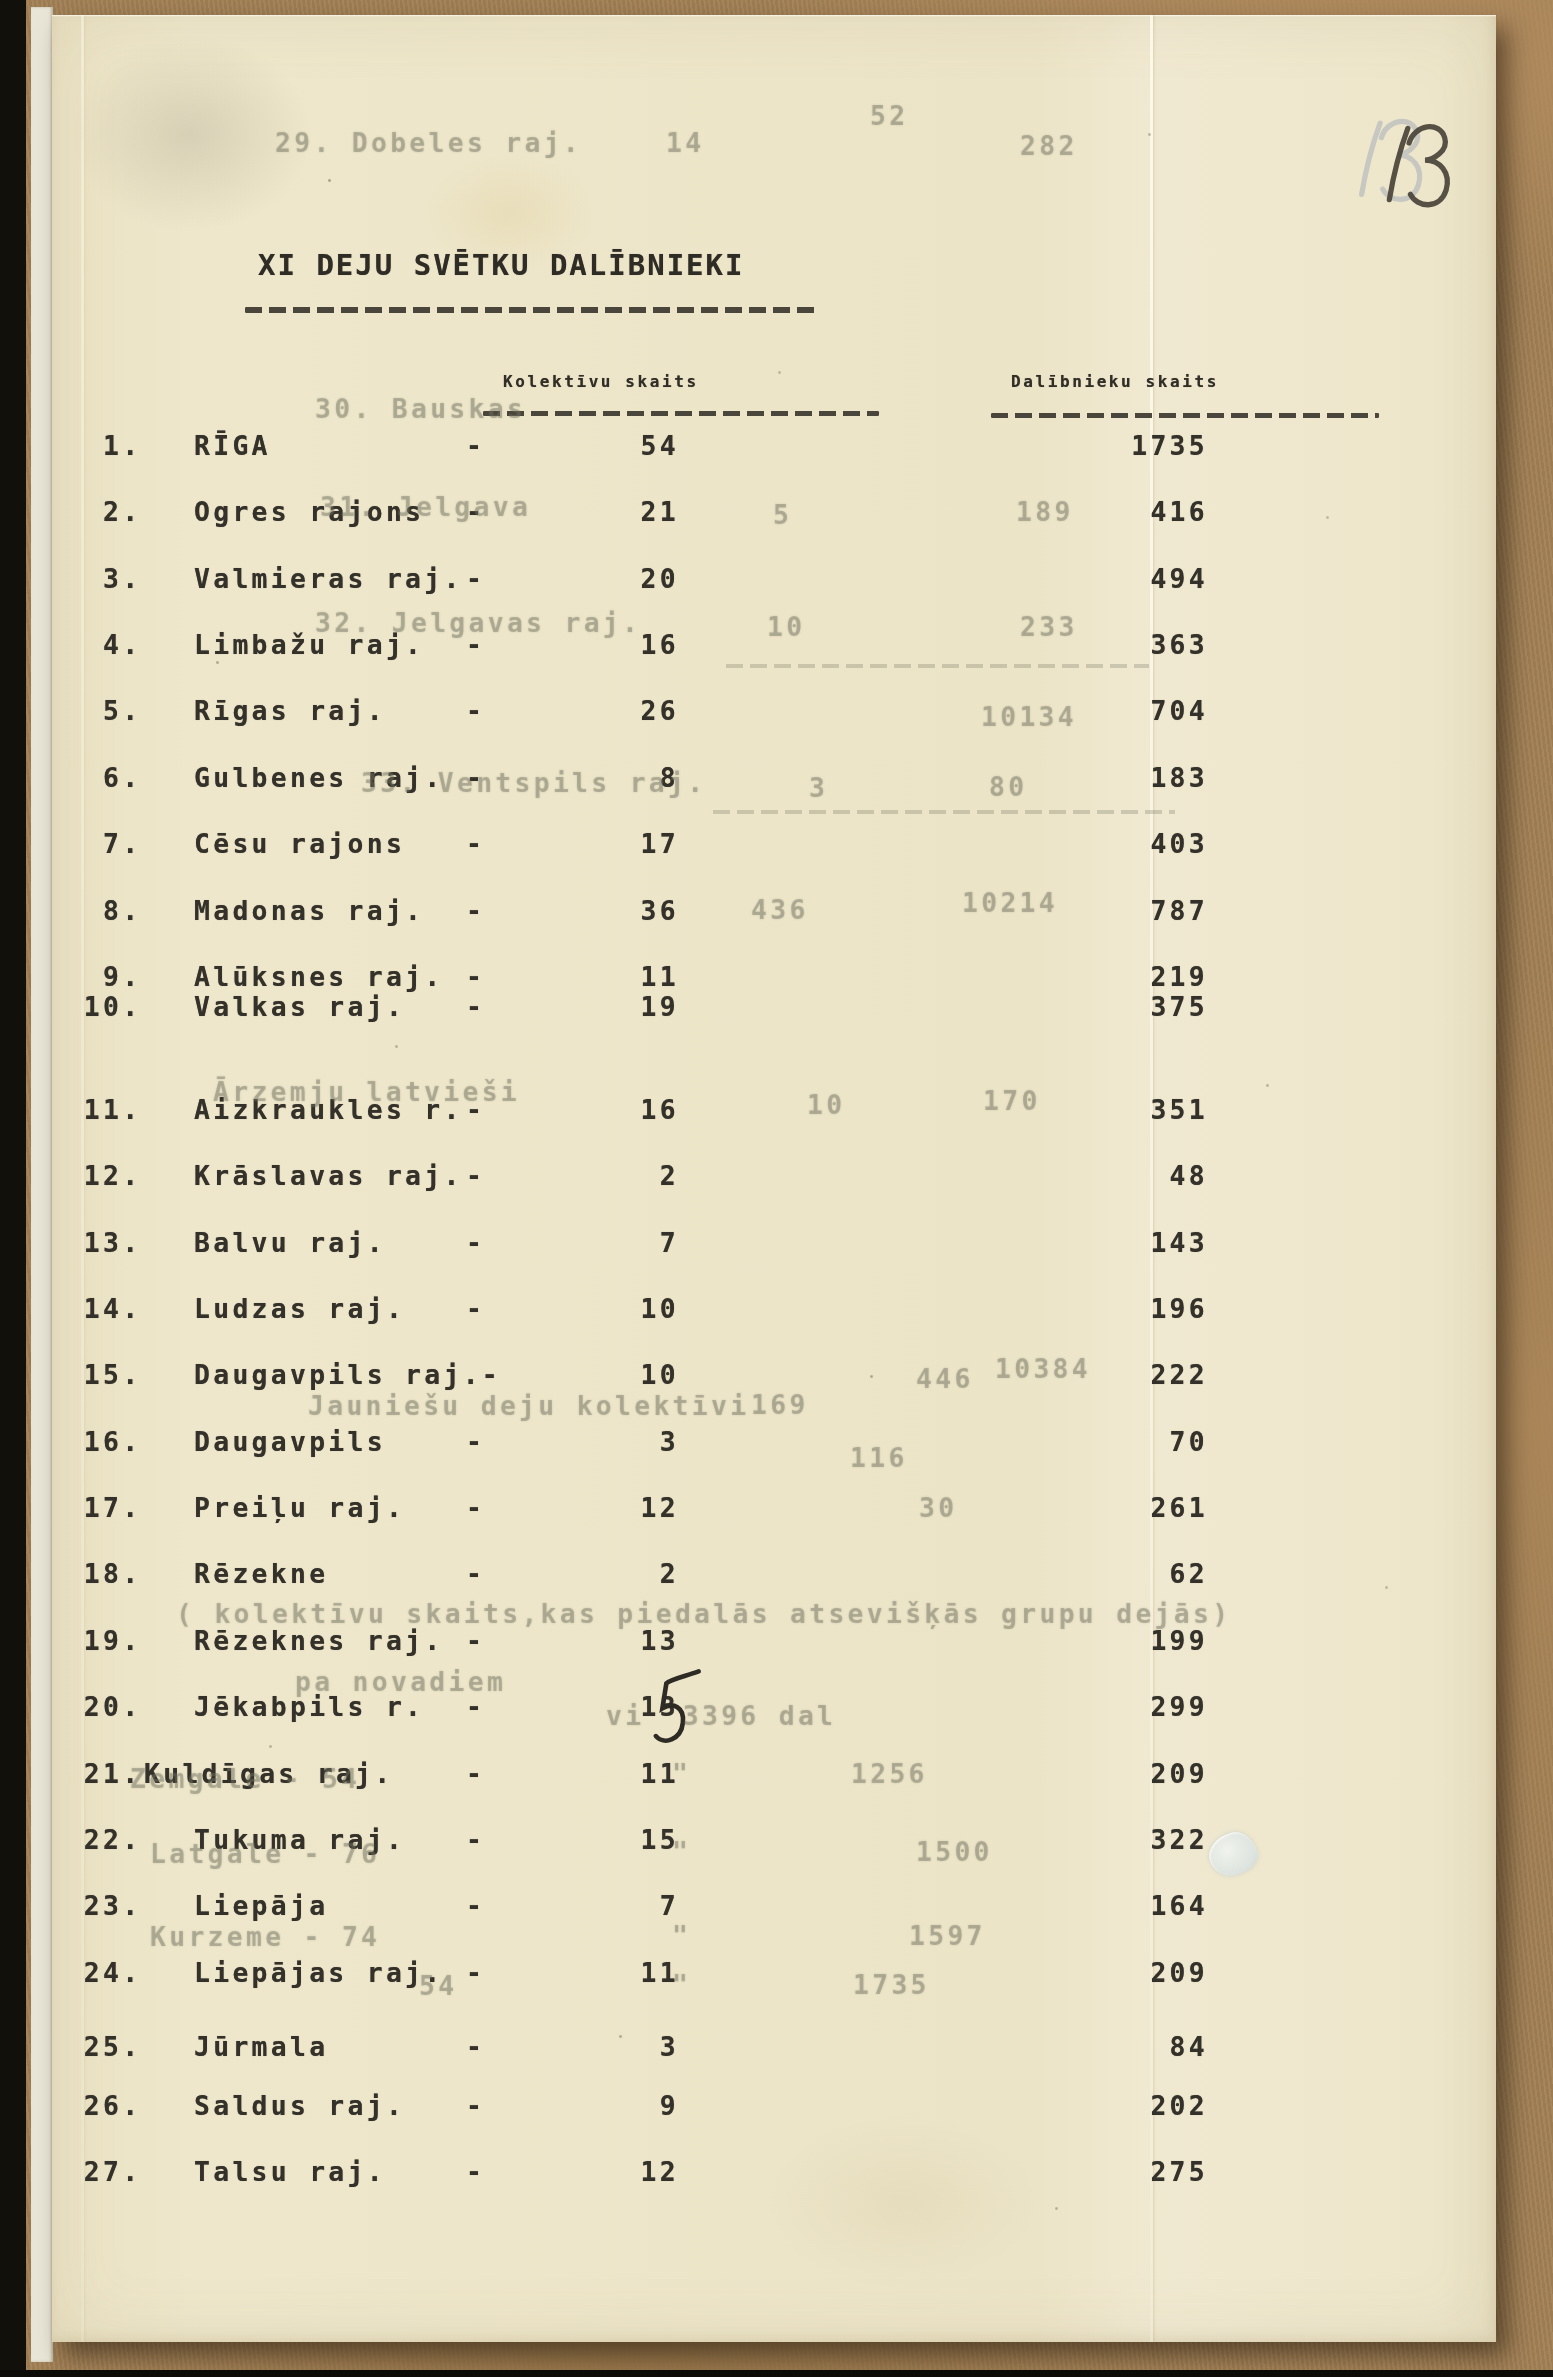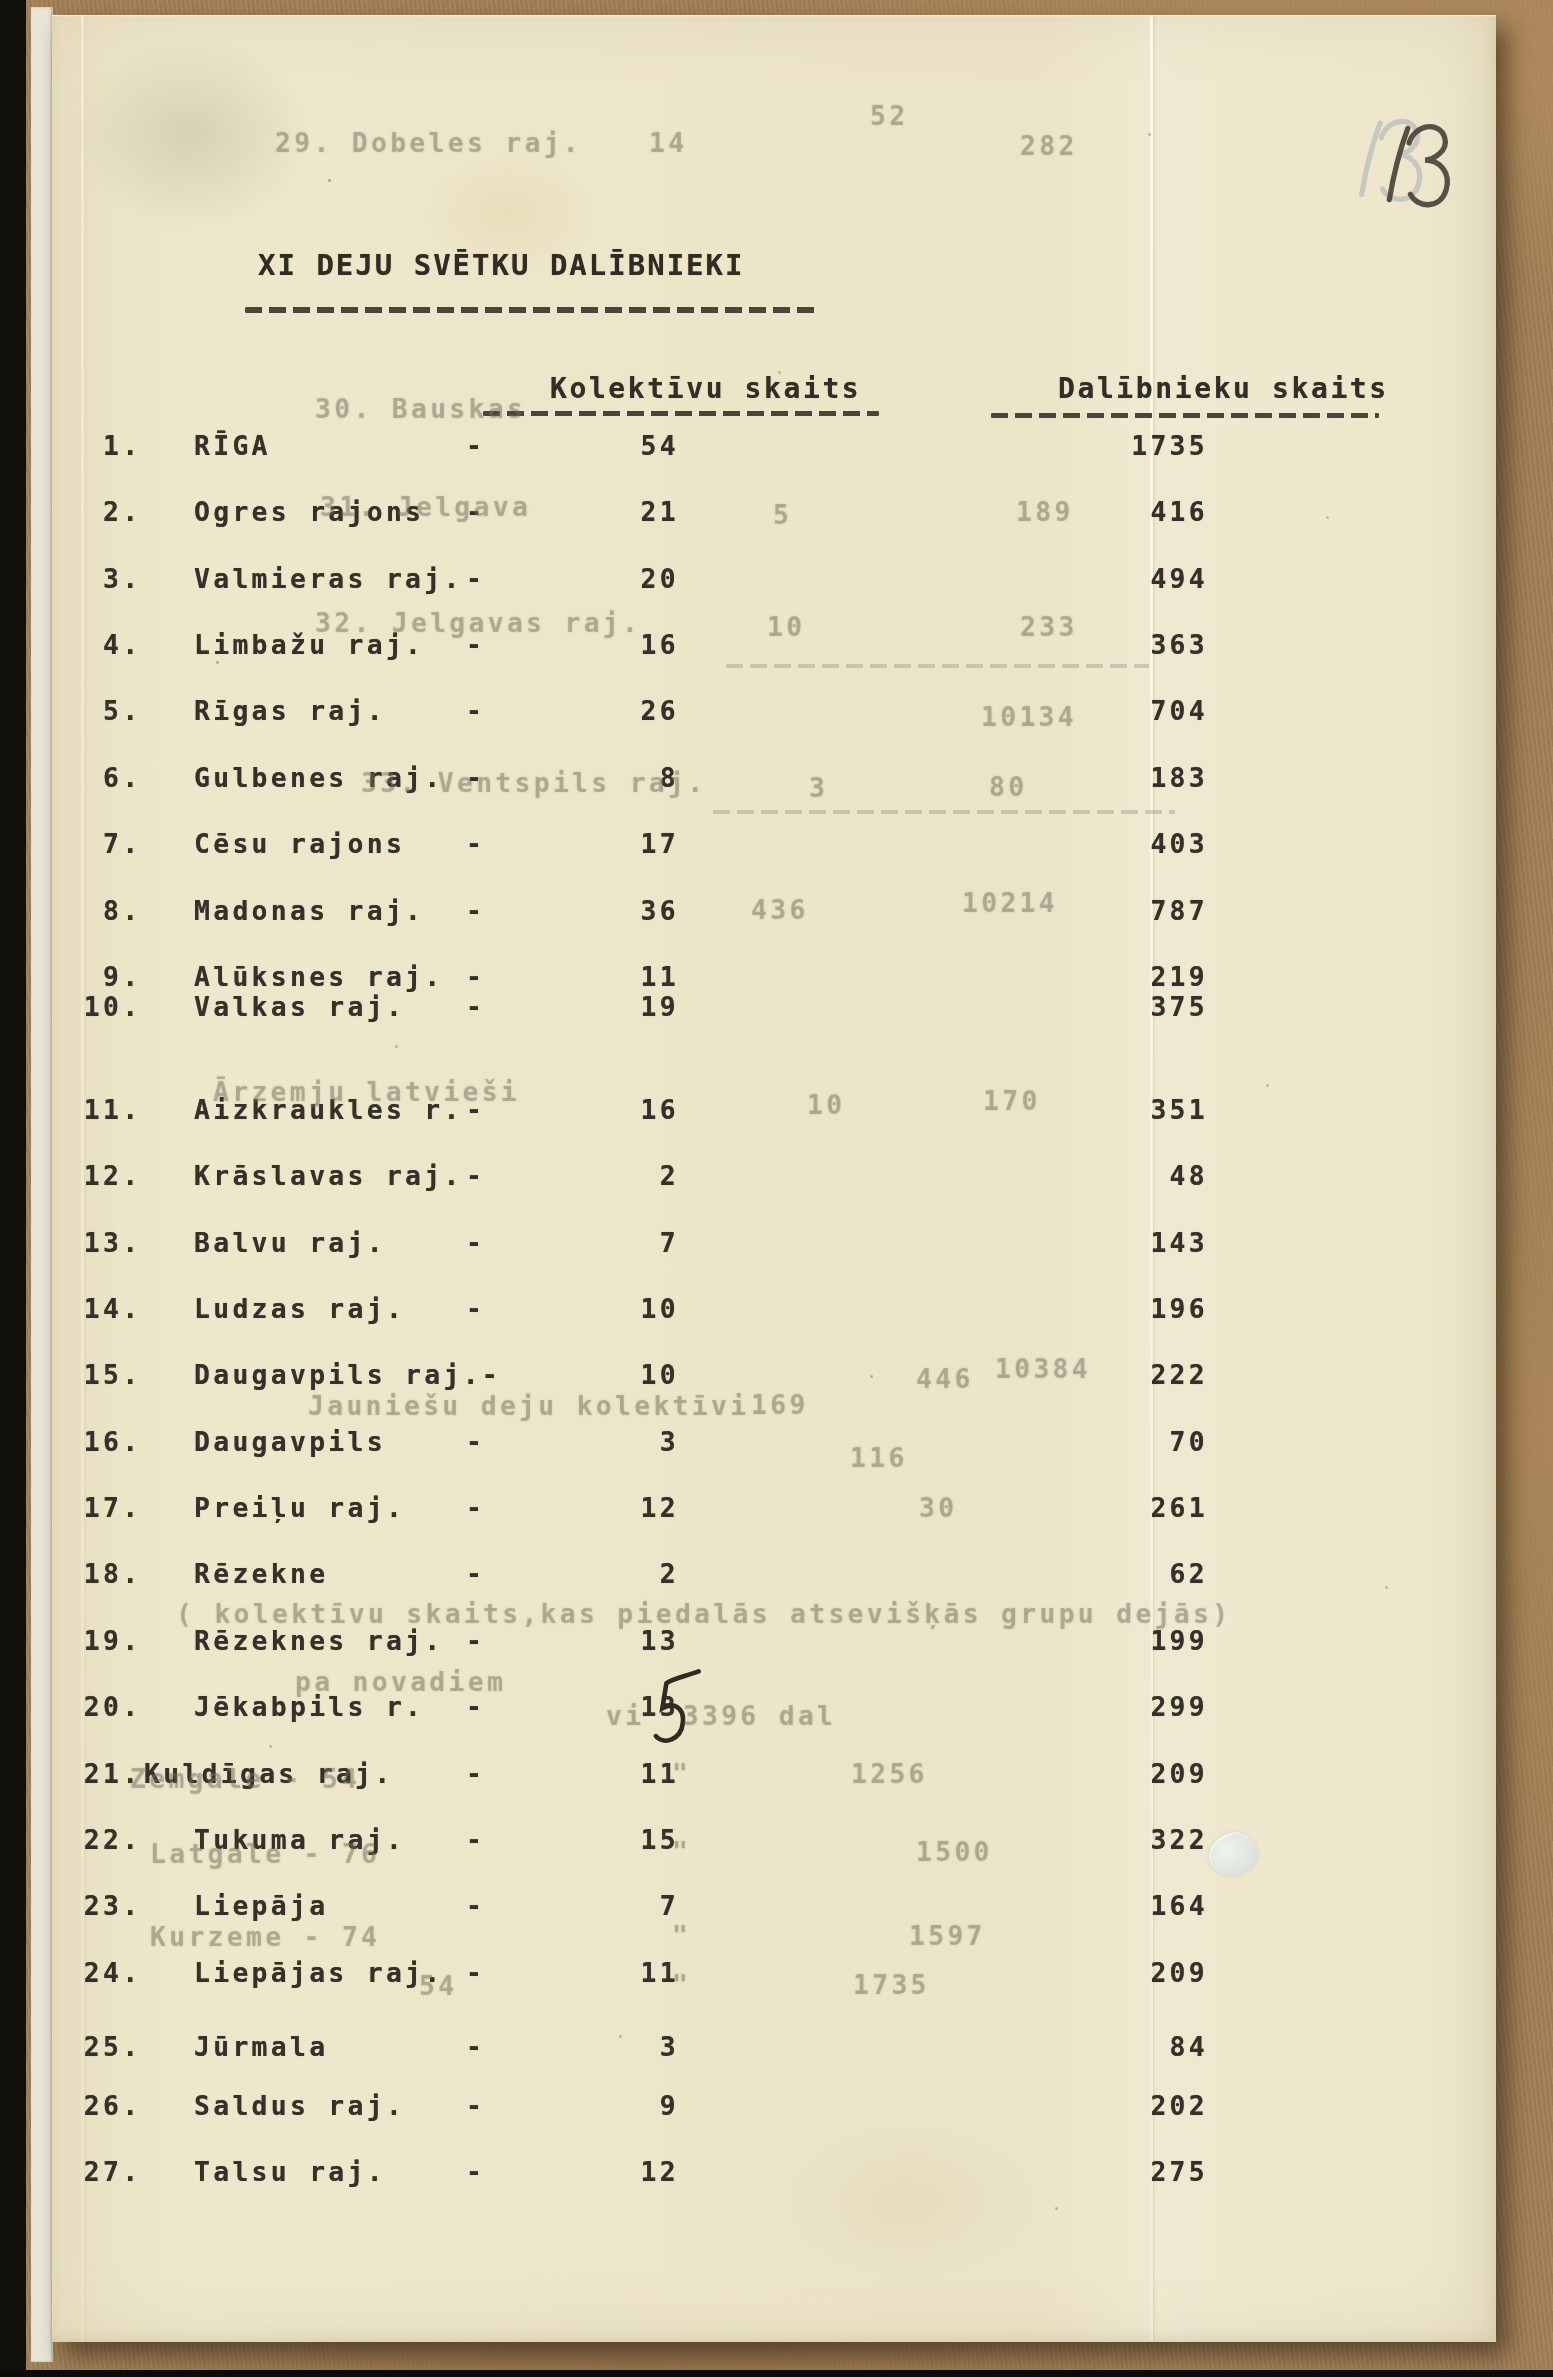--- a/index.html
+++ b/index.html
@@ -37,21 +37,21 @@
      box-shadow:277px 165px 0 0.7px rgba(70,58,34,.45), 1097px 119px 0 0.7px rgba(70,58,34,.35),
        165px 647px 0 0.7px rgba(70,58,34,.4), 1275px 502px 0 0.7px rgba(70,58,34,.3),
        344px 1031px 0 0.7px rgba(70,58,34,.35), 819px 1361px 0 0.7px rgba(70,58,34,.4),
        218px 1731px 0 0.7px rgba(70,58,34,.35), 1334px 1572px 0 0.7px rgba(70,58,34,.3),
        568px 2021px 0 0.7px rgba(70,58,34,.4), 1004px 2193px 0 0.7px rgba(70,58,34,.35),
        727px 357px 0 0.7px rgba(70,58,34,.3), 1215px 1070px 0 0.7px rgba(70,58,34,.35);}
   
   .typed{position:absolute;font-weight:bold;color:#34312a;font-size:26.4px;letter-spacing:3.3px;
      white-space:pre;text-shadow:0 0 0.7px rgba(52,49,42,.6);}
   .page-title{left:206px;top:233px;font-size:29px;letter-spacing:2px;color:#2f2c25;}
-  .hdr{font-size:28px;letter-spacing:2.6px;color:#312e27;margin-left:47px;}
+  .hdr{font-size:16px;letter-spacing:2.6px;color:#312e27;}
   .hdr.k{left:451px;top:357px;} .hdr.d{left:959px;top:357px;}
   .dashline{position:absolute;height:5.3px;border-radius:1.3px;opacity:.9;
      background:repeating-linear-gradient(90deg,#38342c 0 17px,transparent 17px 24px);}
   .dashline.title{left:193px;top:292px;width:572px;height:6px;}
   .dashline.k{left:431px;top:396px;width:396px;}
   .dashline.d{left:939px;top:398px;width:388px;}
   
   .row{position:absolute;left:0;width:1444px;height:66px;}
   .row .num{position:absolute;left:26.4px;width:63px;text-align:right;}
   .row .name{position:absolute;left:142px;}
@@ -301,21 +301,21 @@
           <span class="typed num">27.</span>
           <span class="typed name">Talsu raj.</span>
           <span class="typed dash">-</span>
           <span class="typed kol">12</span>
           <span class="typed dal">275</span>
         </div>
       </div>
     <div id="ghost-host">
         <span class="ghost" style="left: 818px; top: 85px;">52</span>
         <span class="ghost" style="left: 223px; top: 112px;">29. Dobeles raj.</span>
-        <span class="ghost" style="left: 597px; top: 112px; text-align: right;">14</span>
+        <span class="ghost" style="left: 614px; top: 112px; text-align: right;">14</span>
         <span class="ghost" style="left: 968px; top: 115px;">282</span>
         <span class="ghost" style="left: 263px; top: 378px;">30. Bauskas</span>
         <span class="ghost" style="left: 268px; top: 476px;">31. Jelgava</span>
         <span class="ghost" style="left: 721px; top: 484px;">5</span>
         <span class="ghost" style="left: 964px; top: 481px;">189</span>
         <span class="ghost" style="left: 263px; top: 592px;">32. Jelgavas raj.</span>
         <span class="ghost" style="left: 715px; top: 596px;">10</span>
         <span class="ghost" style="left: 968px; top: 596px;">233</span>
         <span class="ghost" style="left: 929px; top: 686px;">10134</span>
         <span class="ghost" style="left: 309px; top: 752px;">33. Ventspils raj.</span>

